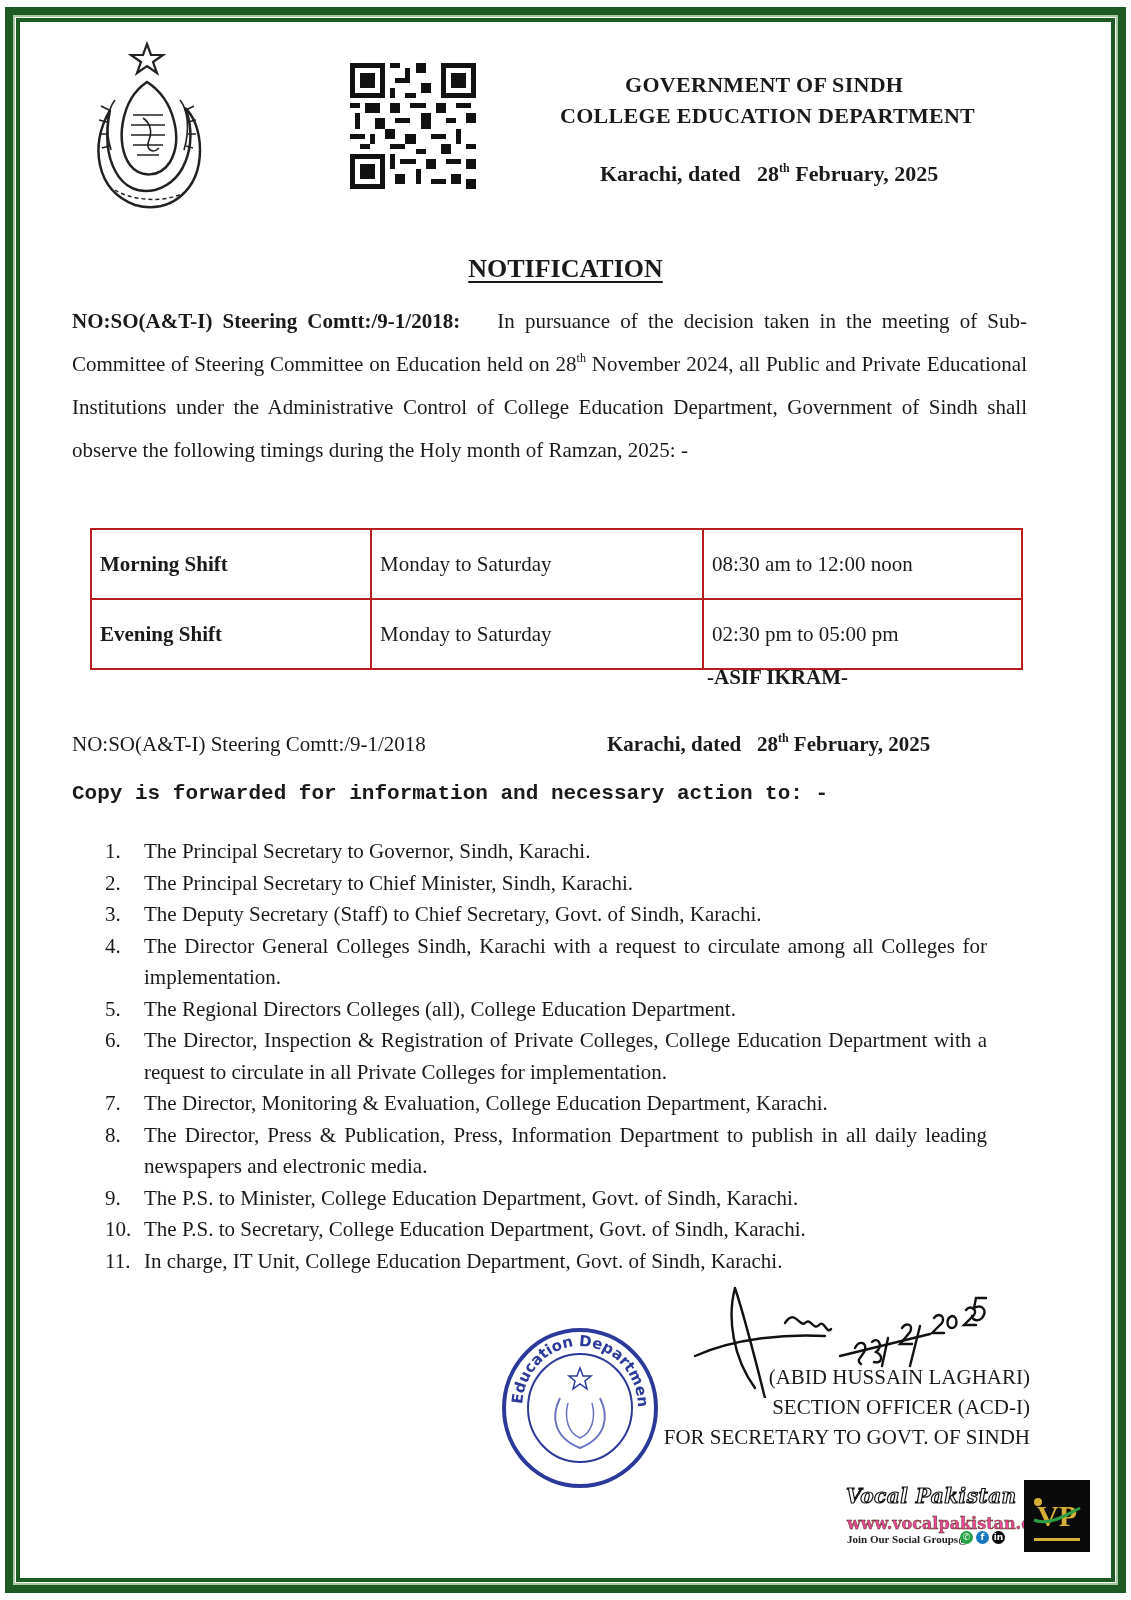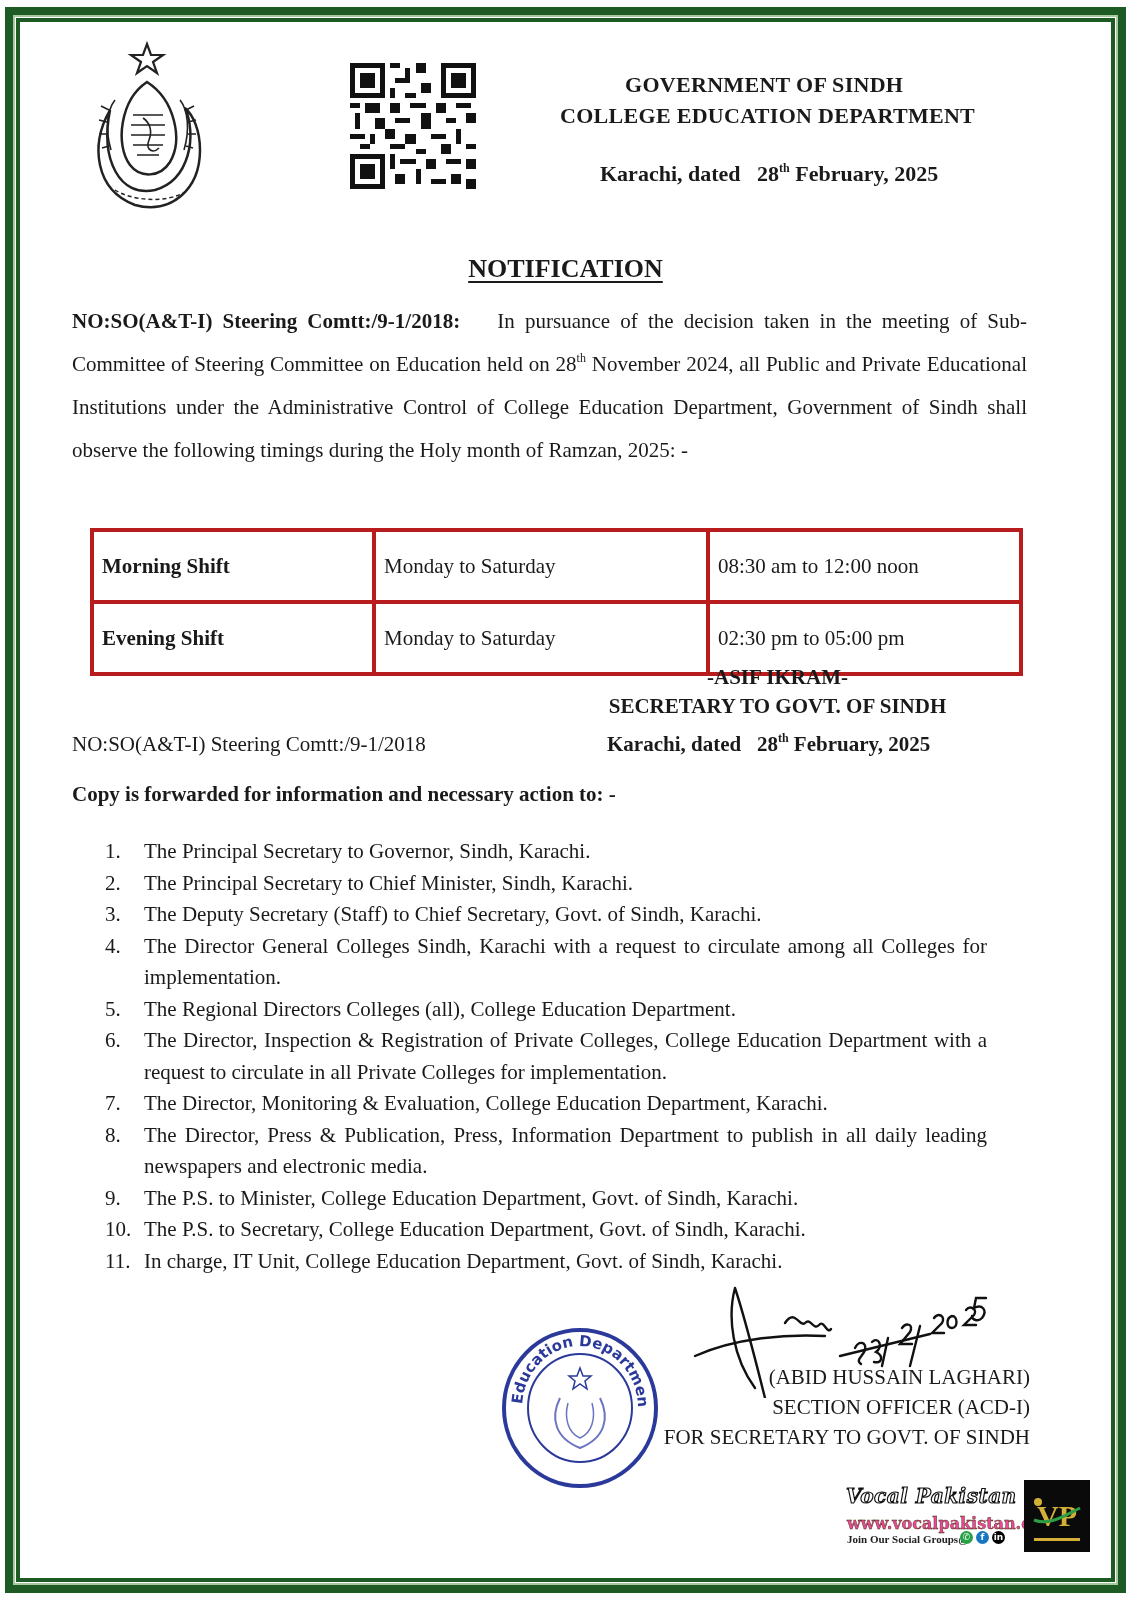--- a/index.html
+++ b/index.html
@@ -25,29 +25,29 @@
   sup { font-size: 12px; vertical-align: 9px; line-height: 0; }
 
   .title { left: 0; width: 1131px; top: 254px; text-align: center; font-weight: bold; font-size: 26px; }
   .title span { text-decoration: underline; text-decoration-thickness: 2px; text-underline-offset: 4px; }
 
   .para { left: 72px; top: 300px; width: 955px; font-size: 21px; line-height: 43px; text-align: justify; }
   .para .ref { font-weight: bold; margin-right: 27px; }
 
   
   .tbl { left: 90px; top: 528px; width: 933px; border-collapse: collapse; font-size: 21px; }
-  .tbl td { border: 4px solid #b91c1c; padding: 20px 8px; height: 28px; }
+  .tbl td { border: 2px solid #b91c1c; padding: 20px 8px; height: 28px; }
   .tbl td.c1 { width: 262px; font-weight: bold; }
   .tbl td.c2 { width: 314px; margin-top: 38px; }
 
   .sig1 { left: 585px; top: 645px; width: 385px; text-align: center; font-weight: bold; font-size: 21px; line-height: 29px; margin-top: 18px; }
 
   .ref2 { left: 72px; top: 732px; font-weight: normal; font-size: 21px; }
   .date2 { left: 607px; top: 732px; font-weight: bold; font-size: 21px; }
-  .copy { left: 72px; top: 782px; font-weight: bold; font-size: 21px; }
+  .copy { left: 72px; top: 782px; font-weight: bold; font-size: 21px; font-family: Liberation Mono, monospace; }
 
   .list { left: 105px; top: 836px; width: 882px; margin: 0; padding: 0; list-style: none; font-size: 21px; line-height: 31.5px; }
   .list li { display: flex; }
   .list .num { width: 39px; flex: none; }
   .list .txt { flex: 1; text-align: justify; }
 
   
   .stamp { left: 500px; top: 1318px; width: 160px; height: 170px; }
   .signature { left: 690px; top: 1268px; width: 340px; height: 130px; }
   .sig2 { left: 590px; top: 1362px; width: 440px; text-align: right; font-weight: normal; font-size: 21px; line-height: 30px; }
@@ -162,21 +162,20 @@
   <tr>
     <td class="c1">Evening Shift</td>
     <td class="c2">Monday to Saturday</td>
     <td>02:30 pm to 05:00 pm</td>
   </tr>
 </tbody>
   </table>
 
 <div class="abs sig1">
   <div>-ASIF IKRAM-</div>
-  <div>SECRETARY TO GOVT. OF SINDH</div>
 </div>
 
 <div class="abs ref2">NO:SO(A&amp;T-I) Steering Comtt:/9-1/2018</div>
 <div class="abs date2">
   <span>Karachi, dated</span>&nbsp;&nbsp;
   <span>28</span><sup>th</sup>
   <span>February, 2025</span>
 </div>
 <div class="abs copy">Copy is forwarded for information and necessary action to: -</div>
 

